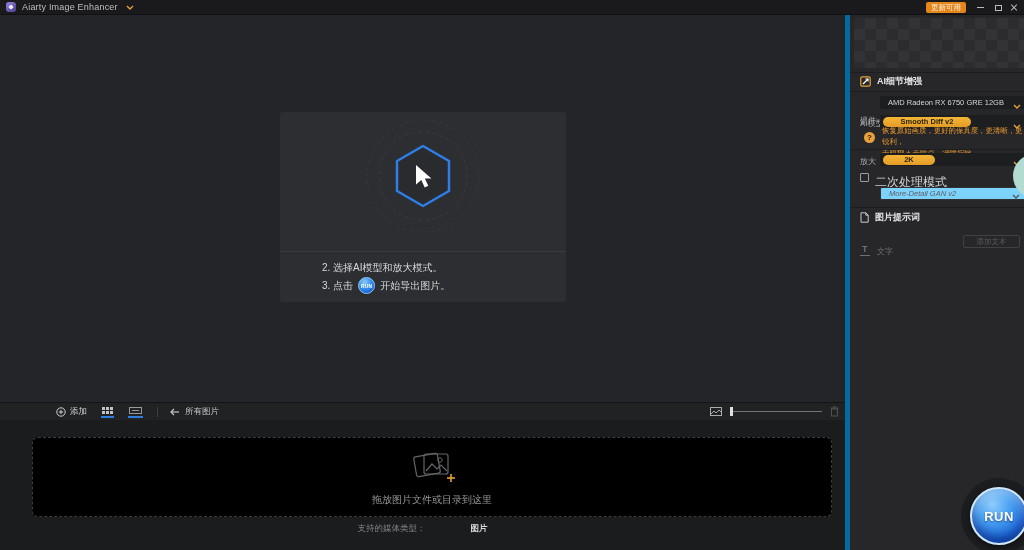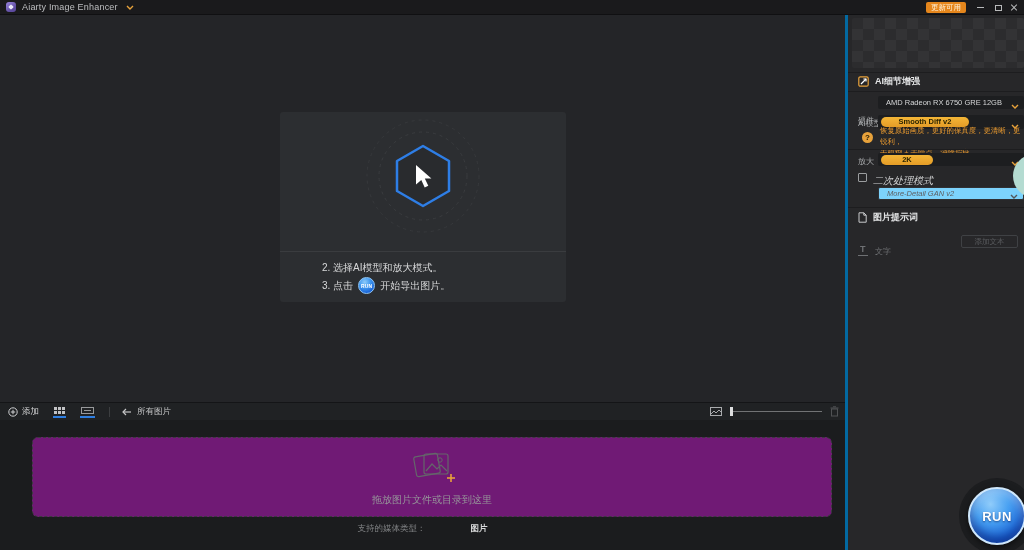--- a/index.html
+++ b/index.html
@@ -33,58 +33,58 @@
   .step1{position:absolute;left:28px;top:124px;font-size:10px;color:#d8d9da;white-space:nowrap;}
   .card-divider{position:absolute;left:0;top:139px;width:100%;height:1px;background:#3a3c3f;}
   .step2{position:absolute;left:42px;top:149px;font-size:10px;color:#d8d9da;white-space:nowrap;}
   .step3{position:absolute;left:42px;top:165px;display:flex;align-items:center;gap:5px;font-size:10px;color:#d8d9da;white-space:nowrap;}
   .run-badge{width:17px;height:17px;border-radius:50%;flex:0 0 auto;
     background:radial-gradient(circle at 38% 28%, #8ecbf9 0%, #3f97ef 40%, #1a63d6 75%, #0c47ae 100%);
     border:1px solid #8fc6f5;color:#fff;font-size:5px;font-weight:bold;
     display:flex;align-items:center;justify-content:center;letter-spacing:.2px;}
 
   
-  .toolbar{position:absolute;left:0;top:402px;width:845px;height:18px;background:#202224;border-top:1px solid #141517;display:flex;align-items:center;}
+  .toolbar{position:absolute;left:0;top:402px;width:845px;height:18px;background:#202224;border-top:1px solid #141517;display:flex;align-items:center;padding-left:48px;}
   .tb-add{display:flex;align-items:center;gap:4px;margin-left:8px;color:#d2d3d4;font-size:8.5px;}
   .view-btn{position:relative;margin-left:14px;padding:2px 1px 4px 1px;}
   .view-btn::after{content:"";position:absolute;left:0;right:0;bottom:0;height:2px;background:#2e7ee0;}
   .icon-grid{display:grid;grid-template-columns:repeat(3,3px);grid-template-rows:repeat(2,3px);gap:1px;}
   .icon-grid span{background:#c2c3c5;}
   .icon-list{width:13px;height:7px;border:1px solid #97999b;position:relative;}
   .icon-list::before{content:"";position:absolute;left:2px;top:2px;right:2px;height:1px;background:#97999b;}
   .tb-sep{width:1px;height:10px;background:#3c3e40;margin:0 12px 0 14px;}
   .tb-allimg{display:flex;align-items:center;gap:5px;color:#c6c7c8;font-size:8.5px;}
   .tb-right{margin-left:auto;display:flex;align-items:center;gap:8px;margin-right:6px;}
   .slider{position:relative;width:92px;height:9px;}
   .slider .track{position:absolute;left:0;right:0;top:4px;height:1px;background:#717375;}
   .slider .thumb{position:absolute;left:0;top:0;width:3px;height:9px;background:#dedfe0;}
 
   
   .bottom-panel{position:absolute;left:0;top:420px;width:845px;height:130px;background:#1b1c1e;}
-  .drop-rect{position:absolute;left:32px;top:17px;width:800px;height:80px;background:#701a75;border:1px dashed #3a3c3e;border-radius:6px;display:flex;flex-direction:column;align-items:center;justify-content:center;gap:7px;}
+  .drop-rect{position:absolute;left:32px;top:17px;width:800px;height:80px;background:#000000;border:1px dashed #3a3c3e;border-radius:6px;display:flex;flex-direction:column;align-items:center;justify-content:center;gap:7px;}
   .drop-hint{color:#96979a;font-size:10px;}
   .supported{position:absolute;left:0;top:103px;width:100%;text-align:center;font-size:8.5px;color:#808284;}
   .supported b{color:#d9dadb;font-weight:bold;margin-left:4px;padding-left:41px;}
 
   
-  .sidebar{position:absolute;left:845px;top:15px;width:179px;height:535px;background:#272729;border-left:3px solid #0369a1;}
+  .sidebar{position:absolute;left:845px;top:15px;width:179px;height:535px;background:#272729;border-left:5px solid #0369a1;}
   .preview{position:absolute;left:4px;top:3px;width:172px;height:50px;border-radius:2px;background-color:#2c2c2e;
     background-image:linear-gradient(45deg,#333335 25%,transparent 25%,transparent 75%,#333335 75%),linear-gradient(45deg,#333335 25%,transparent 25%,transparent 75%,#333335 75%);
     background-size:22px 22px;background-position:0 0,11px 11px;}
   .sb-div{position:absolute;left:0;width:100%;height:1px;background:#1d1d1f;}
   .sec-header{position:absolute;left:10px;display:flex;align-items:center;gap:6px;font-size:9px;font-weight:bold;color:#e4e5e6;}
   .sb-label{position:absolute;left:10px;font-size:8px;color:#a9abad;}
   .field{position:absolute;left:30px;width:146px;height:13px;background:#1d1e20;border-radius:2px;color:#d4d5d6;font-size:7.5px;line-height:13px;padding-left:8px;}
   .field .chev{position:absolute;right:5px;top:4px;}
   .pill{position:absolute;left:3px;top:1.5px;height:10px;background:linear-gradient(#f4b637,#e49c27);border-radius:6px;color:#2b2400;font-size:7.5px;font-weight:bold;line-height:10px;text-align:center;}
   .field-disabled{position:absolute;left:30px;width:146px;height:13px;background:#7dd3fc;border:1px solid #303134;border-radius:2px;color:#5d5f62;font-size:7.5px;line-height:11px;padding-left:8px;font-style:italic;}
   .help-q{position:absolute;left:14px;top:117px;width:11px;height:11px;border-radius:50%;background:#e8a23b;color:#201a05;font-size:8px;font-weight:bold;text-align:center;line-height:11px;}
   .model-desc{position:absolute;left:32px;top:110px;width:142px;font-size:7.4px;line-height:11px;color:#e8992f;}
   .checkbox{position:absolute;width:9px;height:9px;border:1px solid #9b9d9f;border-radius:1px;background:transparent;}
-  .cb-label{position:absolute;font-size:10px;color:#d0d1d2;font-style:italic;}
+  .cb-label{position:absolute;font-size:12px;color:#d0d1d2;}
   .keep-row{position:absolute;left:0;top:207px;width:100%;height:17px;background:#2b2c2e;}
   .view-pill-btn{position:absolute;left:58px;top:2px;height:12px;padding:0 8px;border:1px solid #525456;border-radius:7px;color:#737578;font-size:7.5px;line-height:11px;}
   .t-icon{position:absolute;left:10px;top:229px;font-size:9px;font-weight:bold;color:#6e7073;border-bottom:1px solid #6e7073;padding:0 2px 1px 2px;}
   .text-label{position:absolute;left:27px;top:231px;font-size:8px;color:#717376;}
   .add-text-btn{position:absolute;left:113px;top:220px;width:57px;height:13px;border:1px solid #3f4144;border-radius:2px;color:#595b5e;font-size:7.5px;line-height:12px;text-align:center;}
   .export-panel{position:absolute;left:0;top:443px;width:100%;height:92px;background:#2d2e30;border-top-left-radius:10px;}
   .export-title{position:absolute;left:34px;top:7px;font-size:8.5px;font-weight:bold;color:#dcdddf;}
   .export-format{position:absolute;left:34px;top:19px;font-size:7.5px;font-weight:bold;color:#e8a23b;}
   .export-format .bits{color:#c99b35;font-weight:normal;margin-left:4px;}
   .collapse-ic{position:absolute;right:12px;top:9px;}

